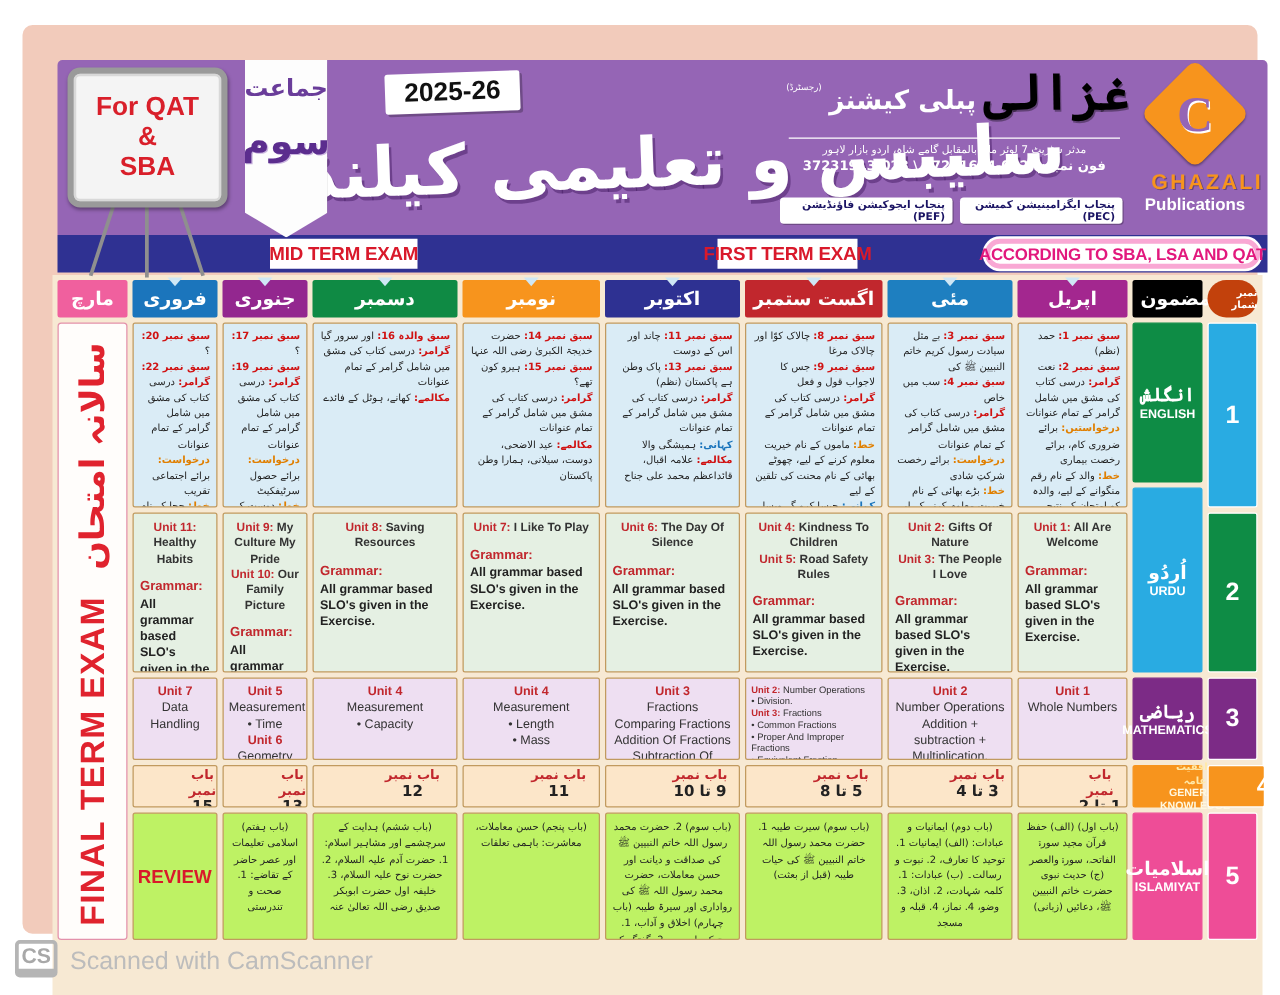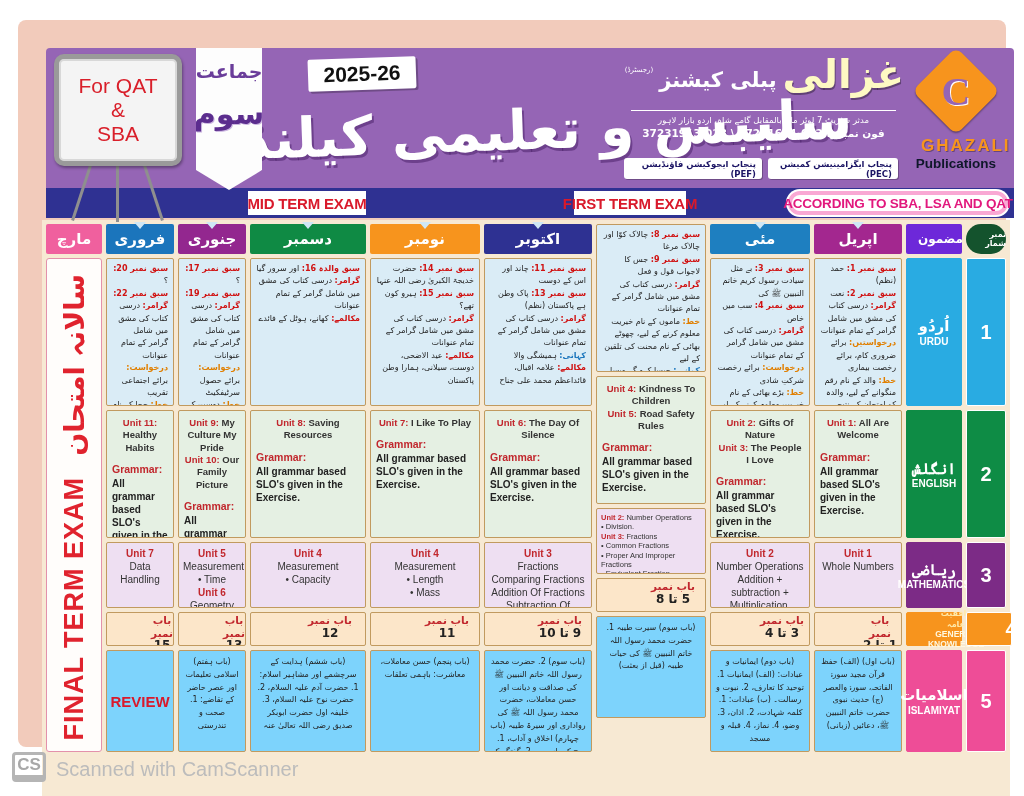--- a/index.html
+++ b/index.html
@@ -11,89 +11,89 @@
   
   .sheet { position: absolute; left: 18px; top: 20px; width: 988px; height: 727px;
            background: #f2cbbb; border-radius: 8px; }
   
   .hdr { position: absolute; left: 28px; top: 28px; width: 968px; height: 140px;
          background: #9565b5; border-radius: 4px 4px 0 0; }
   .board { position: absolute; left: 8px; top: 6px; width: 128px; height: 112px;
            background: #f4f4f4; border: 5px solid #9a9a9a; border-radius: 10px;
            box-shadow: inset 0 0 0 2px #d8d8d8, 1px 2px 3px rgba(0,0,0,.35);
            display: flex; flex-direction: column; justify-content: center; align-items: center; z-index: 6; }
-  .board div { color: #d91f2a; font-weight: normal; font-size: 21px; line-height: 1.15;
+  .board div { color: #d91f2a; font-weight: bold; font-size: 21px; line-height: 1.15;
                font-family: "Liberation Sans", sans-serif; }
   .leg { position: absolute; width: 3px; height: 58px; background: #8f8f8f; z-index: 5; top: 116px; }
   .leg.c { left: 70px; } .leg.l { left: 34px; transform: rotate(18deg); } .leg.r { left: 106px; transform: rotate(-18deg); }
   .ribbon { position: absolute; left: 150px; top: 0px; width: 66px; height: 142px; background: #fdfdfd;
             clip-path: polygon(0 0,100% 0,100% 86%,50% 100%,0 86%);
             display: flex; flex-direction: column; align-items: center; padding-top: 12px; z-index: 4;
             box-shadow: 2px 2px 3px rgba(0,0,0,.3); }
   .ribbon .l1 { color: #6a3d9a; font-size: 19px; font-weight: bold; direction: rtl; }
   .ribbon .l2 { color: #5b2d8e; font-size: 30px; font-weight: bold; direction: rtl; margin-top: 14px;
                 text-shadow: 1px 1px 0 #cbb6e0; }
   .yearbadge { position: absolute; left: 262px; top: 10px; width: 108px; height: 32px; background: #fff;
                transform: rotate(-2deg); display: flex; align-items: center; justify-content: center;
                font-weight: bold; font-size: 21px; color: #111; border-radius: 2px;
                box-shadow: 2px 2px 0 rgba(0,0,0,.25); font-family: "Liberation Sans", sans-serif; }
   .maintitle { position: absolute; left: 205px; top: 28px; width: 560px; height: 108px;
                display: flex; align-items: center; justify-content: center;
                color: #ffffff; font-size: 55px; font-weight: bold; direction: rtl;
                transform: rotate(-2deg); white-space: nowrap;
                text-shadow: 2px 3px 0 rgba(60,20,90,.45); }
   .pubname { position: absolute; right: 110px; top: 6px; direction: rtl; display: flex; align-items: flex-start; gap: 6px; z-index: 3;}
-  .pubname .gz { color: #fef9c3; font-size: 40px; font-weight: bold; line-height: 1;
-                 text-shadow: 1px 2px 0 rgba(0,0,0,.35); }
+  .pubname .gz { color: #000000; font-size: 40px; font-weight: bold; line-height: 1;
+                 text-shadow: 1px 2px 0 rgba(0,0,0,.35); font-family: Liberation Serif, serif; }
   .pubname .pk { color: #ffffff; font-size: 21px; font-weight: bold; margin-top: 14px; }
   .pubname .rg { color: #ffffff; font-size: 7px; margin-top: 12px; }
   .pubaddr { position: absolute; right: 118px; top: 62px; width: 265px; border-top: 1.5px solid #fff;
              padding-top: 3px; color: #fff; direction: rtl; text-align: center; }
   .pubaddr .a1 { font-size: 8.5px; line-height: 1.5; }
   .pubaddr .a2 { font-size: 10.5px; font-weight: bold; letter-spacing: .3px; }
   .badge { position: absolute; top: 110px; height: 21px; background: #fff; border-radius: 3px;
            color: #1b1464; font-size: 8.5px; font-weight: bold; direction: rtl;
            display: flex; align-items: center; justify-content: center; padding: 0 6px;
            box-shadow: 1px 1px 0 rgba(0,0,0,.25); }
   .badge.pef { right: 252px; width: 138px; }
   .badge.pec { right: 116px; width: 130px; }
   .logo { position: absolute; right: 8px; top: 8px; width: 100px; height: 128px; text-align: center; }
   .logo .dia { width: 62px; height: 62px; margin: 4px auto 0; background: #f7941d; transform: rotate(45deg);
                border-radius: 8px; display: flex; align-items: center; justify-content: center;
                box-shadow: 1px 1px 2px rgba(0,0,0,.4); }
   .logo .dia span { transform: rotate(-45deg); color: #9565b5; font-size: 40px; font-weight: bold;
                     text-shadow: 1px 1px 0 #fff; font-family: "Liberation Serif", serif; }
   .logo .gh { color: #f7941d; font-weight: bold; font-size: 17px; letter-spacing: 2px; margin-top: 14px;
               font-family: "Liberation Sans", sans-serif; text-shadow: 1px 1px 0 rgba(0,0,0,.3); margin-left: 15px; }
-  .logo .pb { color: #0f172a; font-weight: bold; font-size: 13.5px; font-family: "Liberation Sans", sans-serif; }
+  .logo .pb { color: #ffffff; font-weight: bold; font-size: 13.5px; font-family: "Liberation Sans", sans-serif; }
   
   .band { position: absolute; left: 28px; top: 168px; width: 968px; height: 30px; background: #2f3192; z-index: 2; }
   .band .box { position: absolute; top: 3px; height: 24px; background: #fff; display: flex; align-items: center;
                justify-content: center; font-weight: bold; color: #d9192b; font-size: 15px;
                font-family: "Liberation Sans", sans-serif; white-space: nowrap; letter-spacing: -0.2px; }
-  .band .mid { left: 202px; width: 118px; }
+  .band .mid { left: 170px; width: 118px; }
   .band .first { left: 528px; width: 112px; }
   .band .accord { left: 742px; width: 220px; border-radius: 12px; color: #e2187d; border: 4px solid #f9a8d4;
                   box-shadow: 0 0 0 2px #fff; font-size: 13.5px; }
   
   .tablearea { position: absolute; left: 24px; top: 200px; width: 968px; height: 600px;
                background: #f7e9d3; padding: 4px; display: flex; gap: 4px; }
   .col { display: flex; flex-direction: column; gap: 4px; flex: 0 0 auto; }
   .mh { height: 30px; border-radius: 2px; color: #fff; font-weight: bold; font-size: 15px;
         display: flex; align-items: center; justify-content: center; direction: rtl; position: relative; }
   .mh .tri { position: absolute; top: -2px; left: 50%; transform: translateX(-50%);
              width: 0; height: 0; border-left: 6px solid transparent; border-right: 6px solid transparent;
              border-top: 7px solid #cfe7f5; }
   .cell { border: 1px solid #c19a5f; border-radius: 2px; overflow: hidden; }
   .r-urdu { height: 148px; background: #daecf6; padding: 4px 5px; direction: rtl; }
   .r-eng  { height: 128px; background: #e5f0e3; padding: 6px 5px; font-family: "Liberation Sans", sans-serif; }
   .r-math { height: 66px;  background: #eedff2; padding: 4px 4px; text-align: center;
             font-family: "Liberation Sans", sans-serif; }
   .r-gk   { height: 34px;  background: #fce6c9; text-align: center; padding-top: 1px; padding-left: 44px; }
-  .r-isl  { height: 102px; background: #7dd3fc; padding: 5px 5px; direction: rtl; text-align: center; }
+  .r-isl  { height: 102px; background: #bef264; padding: 5px 5px; direction: rtl; text-align: center; }
   .uline { font-size: 8px; line-height: 1.55; color: #222; text-align: right; }
   .ulab { font-weight: bold; }
   .eunit { font-size: 9.5px; color: #333; font-weight: bold; text-align: center; line-height: 1.3; }
   .eno { color: #c1272d; font-weight: bold; }
   .eglabel { color: #c1272d; font-weight: bold; font-size: 10.5px; margin-top: 9px; }
   .egtext { color: #222; font-weight: bold; font-size: 10px; line-height: 1.3; margin-top: 2px; }
   .mline { font-size: 10px; color: #333; line-height: 1.3; }
   .tiny .mline { font-size: 7.5px; text-align: left; line-height: 1.25; }
   .mr { color: #c1272d; font-weight: bold; }
   .gklab { color: #c1272d; font-weight: bold; font-size: 10.5px; direction: rtl; line-height: 1.2; }
@@ -106,22 +106,22 @@
   .march-cell { height: 494px; background: #fffdfb; border: 1.5px solid #e391ab; border-radius: 3px;
                 display: flex; flex-direction: column; align-items: center; justify-content: space-around; }
   .annual { writing-mode: vertical-rl; transform: rotate(180deg); color: #e0232e; font-weight: bold;
             font-size: 27px; direction: rtl; margin-top: 4px; }
   .finalterm { writing-mode: vertical-rl; transform: rotate(180deg); color: #e0232e; font-weight: bold;
                font-size: 27px; letter-spacing: 1px; font-family: "Liberation Sans", sans-serif; white-space: nowrap; }
   
   .subject-col { width: 56px; } .serial-col { width: 40px; }
   .shead { height: 30px; border-radius: 2px; color: #fff; font-weight: bold; display: flex;
            align-items: center; justify-content: center; direction: rtl; }
-  .subject-col .shead { background: #6d28d9; font-size: 12px; padding-left: 13px; }
-  .serial-col .shead { background: #14532d; font-size: 8px; border-radius: 15px; }
+  .subject-col .shead { background: #000000; font-size: 15px; padding-left: 13px; }
+  .serial-col .shead { background: #c2410c; font-size: 8px; border-radius: 15px; }
   .subcell { border-radius: 2px; color: #fff; display: flex; flex-direction: column;
              align-items: center; justify-content: center; text-align: center; border: 1px solid #fff; }
   .subcell .su { font-size: 15px; font-weight: bold; direction: rtl; line-height: 1.3; }
   .subcell .se { font-size: 10px; font-weight: bold; font-family: "Liberation Sans", sans-serif; line-height: 1.15; }
   .subcell.gksub .su { font-size: 8px; color: #ffe9a8; }
   .subcell.gksub .se { font-size: 8.5px; color: #fff8e0; }
   .sercell { border-radius: 2px; color: #fff; font-weight: bold; font-size: 20px; display: flex;
              align-items: center; justify-content: center; border: 1px solid #fff;
              font-family: "Liberation Sans", sans-serif; }
   
@@ -330,20 +330,24 @@
             <div class="mline">Addition Of Fractions</div>
             <div class="mline">Subtraction Of Fraction</div>
           </div>
           <div class="cell r-gk">
             <div class="gklab">باب نمبر</div>
             <div class="gkval">9 تا 10</div>
           </div>
           <div class="cell r-isl iurdu">(باب سوم) 2. حضرت محمد رسول اللہ خاتم النبیین ﷺ کی صداقت و دیانت اور حسن معاملات، حضرت محمد رسول اللہ ﷺ کی رواداری اور سیرۃ طیبہ (باب چہارم) اخلاق و آداب، 1. سچ کی اہمیت، 2. گفتگو کے آداب</div>
         </div>
         <div class="col" style="width: 110px;">
+          <div class="mh" style="background: rgb(193, 39, 45);">
+            <span class="">اگست  ستمبر</span>
+            <div class="tri"></div>
+          </div>
           <div class="cell r-urdu">
             <div class="uline"><span class="ulab" style="color: rgb(208, 18, 18);">سبق نمبر 8:</span> چالاک کوّا اور چالاک مرغا</div>
             <div class="uline"><span class="ulab" style="color: rgb(208, 18, 18);">سبق نمبر 9:</span> جس کا لاجواب قول و فعل</div>
             <div class="uline"><span class="ulab" style="color: rgb(208, 18, 18);">گرامر:</span> درسی کتاب کی مشق میں شامل گرامر کے تمام عنوانات</div>
             <div class="uline"><span class="ulab" style="color: rgb(224, 127, 0);">خط:</span> ماموں کے نام خیریت معلوم کرنے کے لیے، چھوٹے بھائی کے نام محنت کی تلقین کے لیے</div>
             <div class="uline"><span class="ulab" style="color: rgb(27, 117, 188);">کہانی:</span> جیسا کرو گے ویسا بھرو گے، اتفاق میں برکت ہے</div>
           </div>
           <div class="cell r-eng">
             <div class="eunit"><span class="eno">Unit 4:</span> Kindness To Children</div>
             <div class="eunit"><span class="eno">Unit 5:</span> Road Safety Rules</div>
@@ -419,27 +423,27 @@
             <div class="gklab">باب نمبر</div>
             <div class="gkval">1 تا 2</div>
           </div>
           <div class="cell r-isl iurdu">(باب اول) (الف) حفظ قرآن مجید سورۃ الفاتحہ، سورۃ والعصر (ج) حدیث نبوی حضرت خاتم النبیین ﷺ، دعائیں (زبانی)</div>
         </div>
       </div>
 
     <div class="col subject-col">
       <div class="shead">مضمون</div>
       <div id="subject-cells" style="display:flex;flex-direction:column;gap:4px;">
+          <div class="subcell r-eng" style="background: rgb(14, 140, 69); border: 1px solid rgb(14, 140, 69);">
+            <div class="su">انگلش</div>
+            <div class="se">ENGLISH</div>
+          </div>
           <div class="subcell r-urdu" style="background: rgb(41, 171, 226); border: 1px solid rgb(41, 171, 226);">
             <div class="su">اُردُو</div>
             <div class="se">URDU</div>
-          </div>
-          <div class="subcell r-eng" style="background: rgb(14, 140, 69); border: 1px solid rgb(14, 140, 69);">
-            <div class="su">انگلش</div>
-            <div class="se">ENGLISH</div>
           </div>
           <div class="subcell r-math" style="background: rgb(124, 43, 134); border: 1px solid rgb(124, 43, 134);">
             <div class="su">ریاضی</div>
             <div class="se">MATHEMATICS</div>
           </div>
           <div class="subcell r-gk gksub" style="background: rgb(247, 148, 29); border: 1px solid rgb(247, 148, 29);">
             <div class="su">واقفیت عامہ</div>
             <div class="se">GENERAL KNOWLEDGE</div>
           </div>
           <div class="subcell r-isl" style="background: rgb(238, 77, 151); border: 1px solid rgb(238, 77, 151);">

